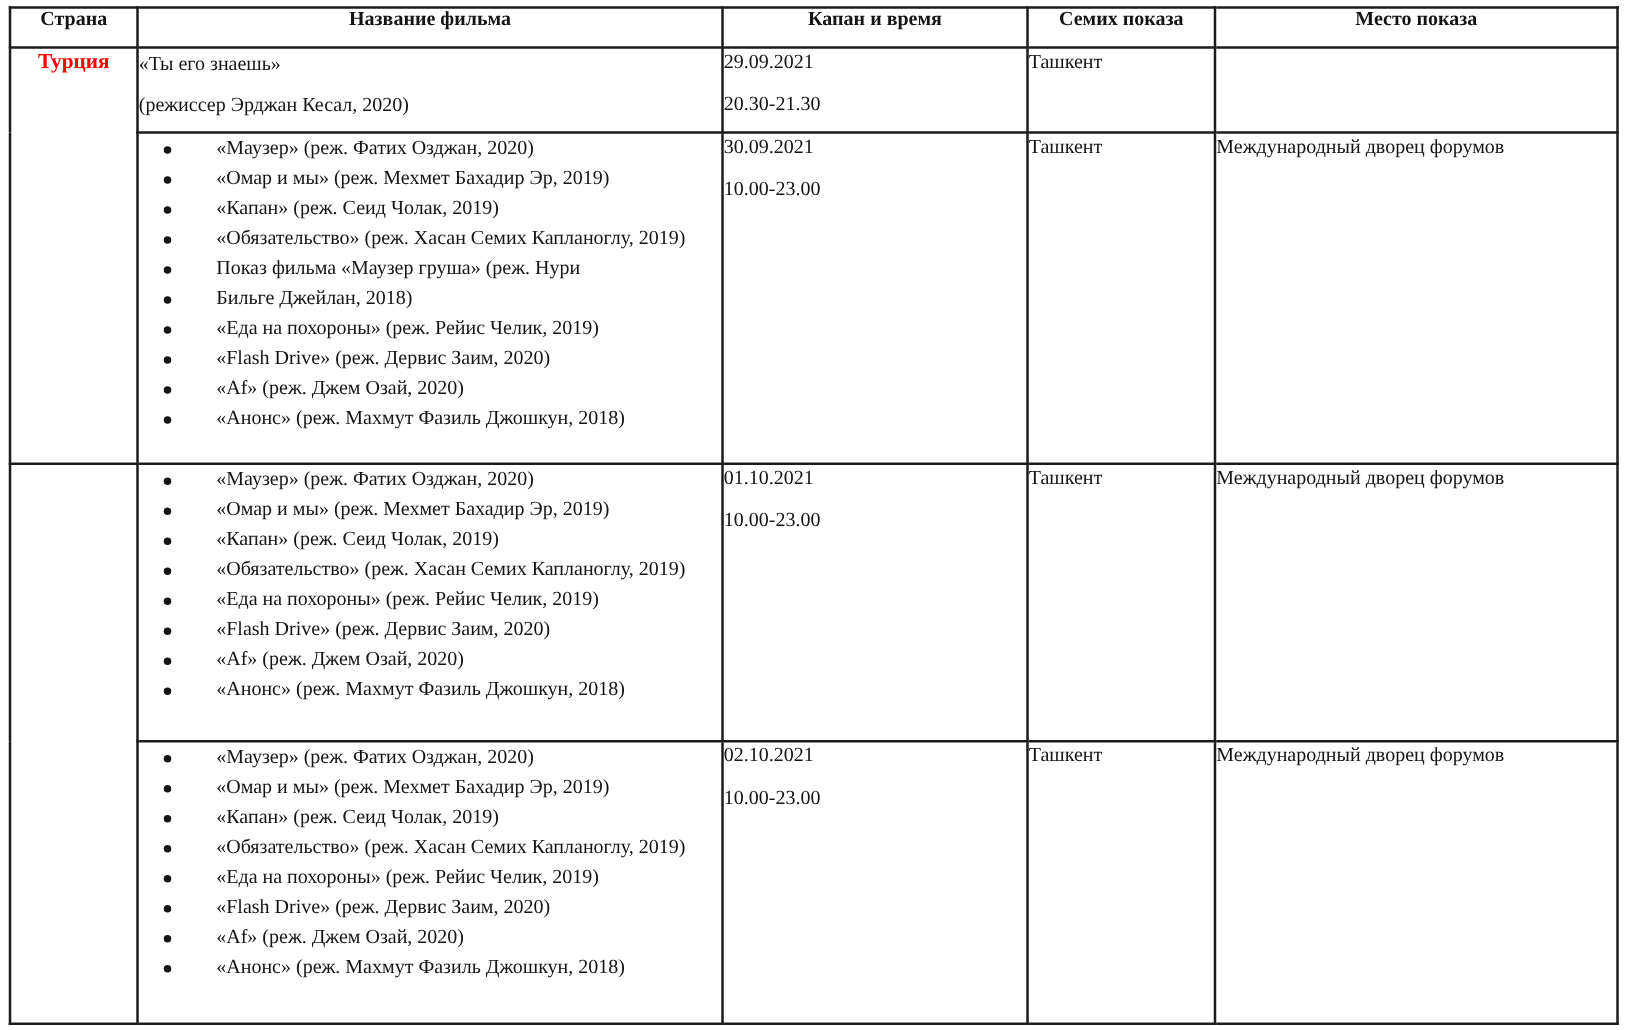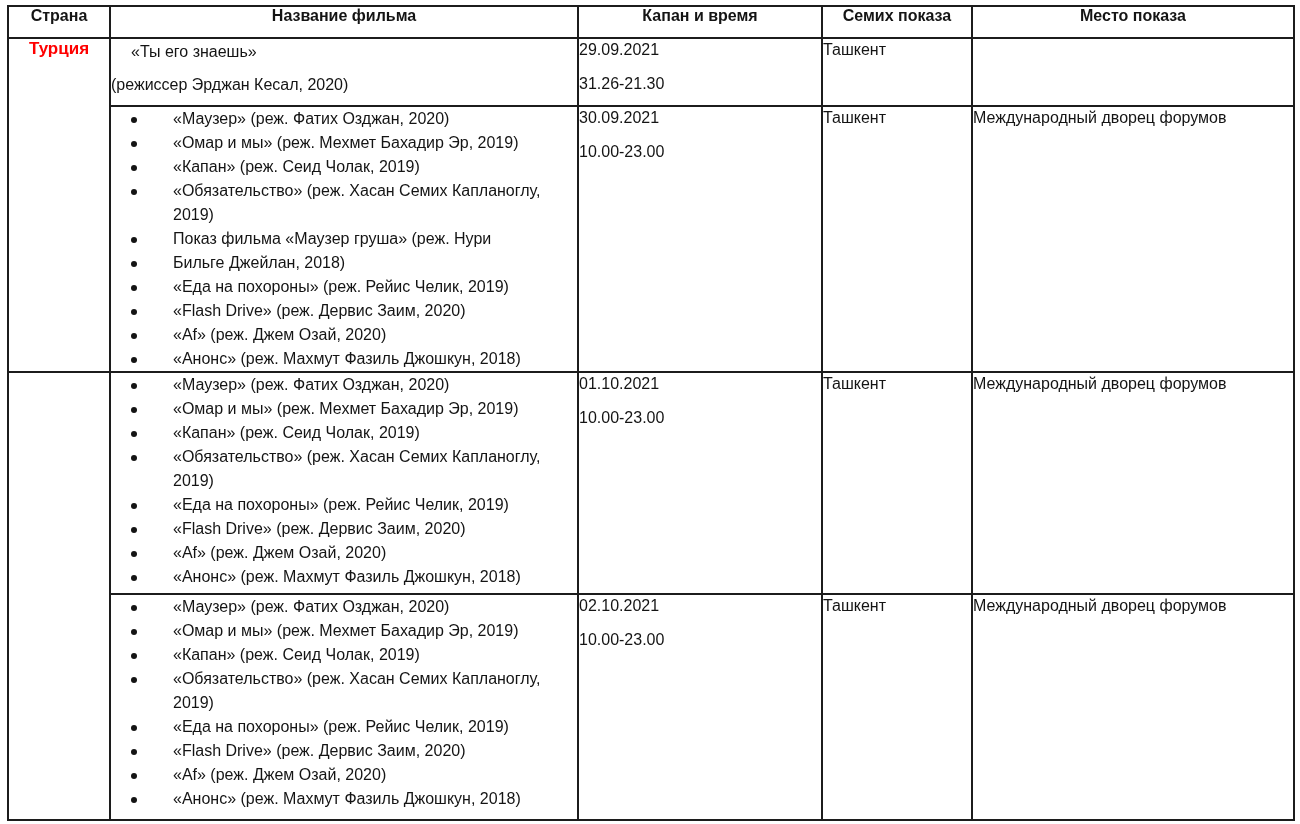--- a/index.html
+++ b/index.html
@@ -3,21 +3,21 @@
 <meta charset="utf-8">
 <style>
   * { box-sizing: border-box; }
   html, body {
     margin: 0; padding: 0;
     width: 1300px; height: 824px;
     background: #ffffff;
     font-family: "Liberation Sans", sans-serif;
     color: #141414;
   }
-  .page { position: relative; width: 1088px; height: 824px; }
+  .page { position: relative; width: 1088px; height: 824px; font-family: Liberation Serif, serif; }
 
   table.sched {
     position: absolute;
     left: 7px; top: 5px;
     width: 1286px;
     border-collapse: collapse;
     table-layout: fixed;
     font-size: 16px;
   }
   table.sched td, table.sched th {
@@ -35,21 +35,21 @@
     padding: 4px 2px;
   }
   
   td.country-cell { text-align: center; padding-top: 8px; margin-top: 44px; }
   .country-label {
     font-weight: bold;
     font-size: 17px;
   }
   
   td.film-cell { padding: 6px 6px 2px 8px; }
-  .film-title-line { line-height: 22px; margin: 2px 0 0 0; padding-left: 20px; }
+  .film-title-line { line-height: 22px; margin: 2px 0 0 0; }
   .film-director-line { line-height: 22px; margin: 11px 0 0 0; }
   ul.film-list {
     list-style: none;
     margin: 0; padding: 0;
   }
   ul.film-list li {
     position: relative;
     padding-left: 62px;
     padding-right: 14px;
     line-height: 24px;
@@ -97,21 +97,21 @@
     <tr style="height:68px;">
       <td class="country-cell" rowspan="2">
         <span class="country-label" style="color: rgb(255, 0, 0);">Турция</span>
       </td>
       <td class="film-cell">
         <div class="film-title-line">«Ты его знаешь»</div>
         <div class="film-director-line">(режиссер Эрджан Кесал, 2020)</div>
       </td>
       <td class="date-cell">
         <div class="date-line">29.09.2021</div>
-        <div class="time-line">31.26-21.30</div>
+        <div class="time-line">20.30-21.30</div>
       </td>
       <td class="city-cell">
         <div class="cell-text">Ташкент</div>
       </td>
       <td class="venue-cell">
         <div class="cell-text"></div>
       </td>
     </tr>
 
     <tr style="height:265px;">

